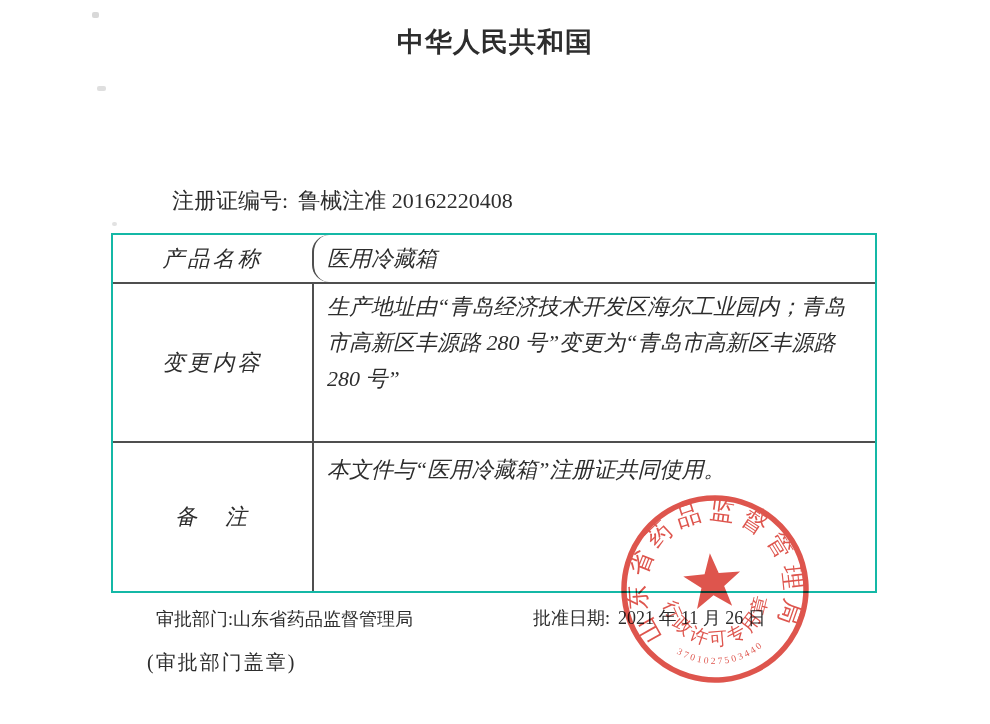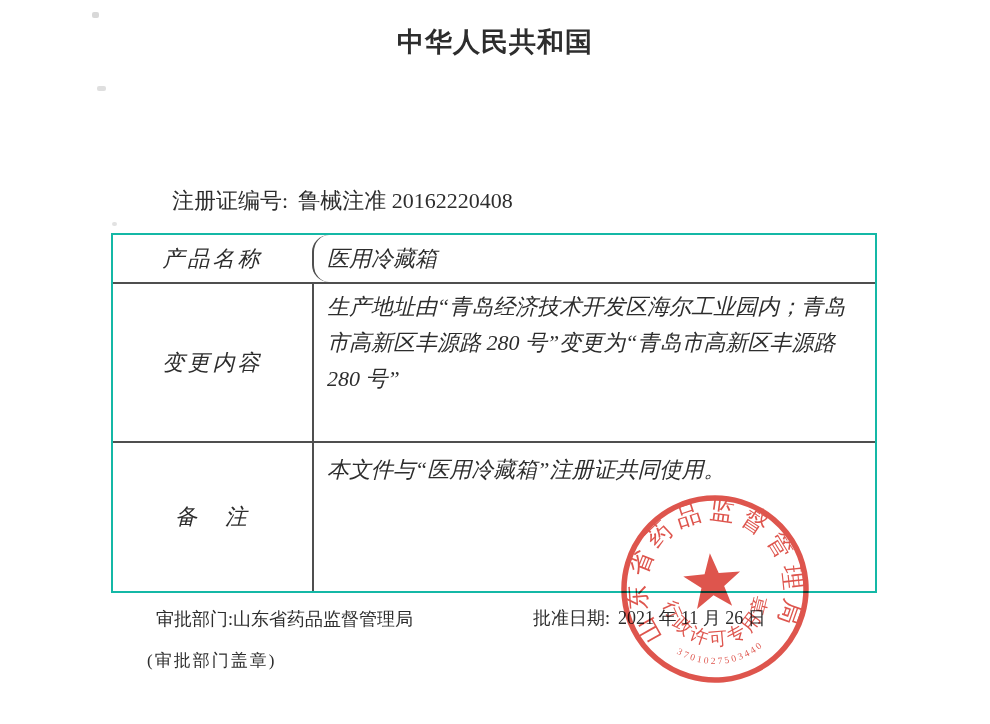--- a/index.html
+++ b/index.html
@@ -27,21 +27,21 @@
   .rowline { border-top:2px solid #4f4f4f; }
   .label-cell { display:flex; align-items:center; justify-content:center; letter-spacing:3px; }
   .value-center { display:flex; align-items:center; padding-left:13px;border-radius:17px; }
   .value-lines { padding:5px 14px 4px 13px; line-height:36px; white-space:pre-line; }
   .value-top { padding:11px 14px 0 13px; line-height:32px; }
 
   .footer-dept { position:absolute; left:156px; top:607px; font-size:18px; }
   .footer-dept .lbl { }
   .footer-date { position:absolute; left:533px; top:606px; font-size:18px; }
   .footer-date .lbl { margin-right:8px; }
-  .footer-note { position:absolute; left:147px; top:649px; font-size:17px; letter-spacing:2px; }
+  .footer-note { position:absolute; left:147px; top:649px; font-size:20px; letter-spacing:2px; }
 
   .seal {
     position:absolute; left:615px; top:489px; width:200px; height:200px;
     opacity:0.85; mix-blend-mode:multiply; pointer-events:none;
   }
   .seal text { font-family:"Liberation Serif","DejaVu Serif",serif; }
 
   .speck { position:absolute; background:#b9b9b9; border-radius:2px; filter:blur(0.6px); }
   .speck1 { left:92px; top:12px; width:7px; height:6px; opacity:.55; }
   .speck2 { left:97px; top:86px; width:9px; height:5px; opacity:.45; }

